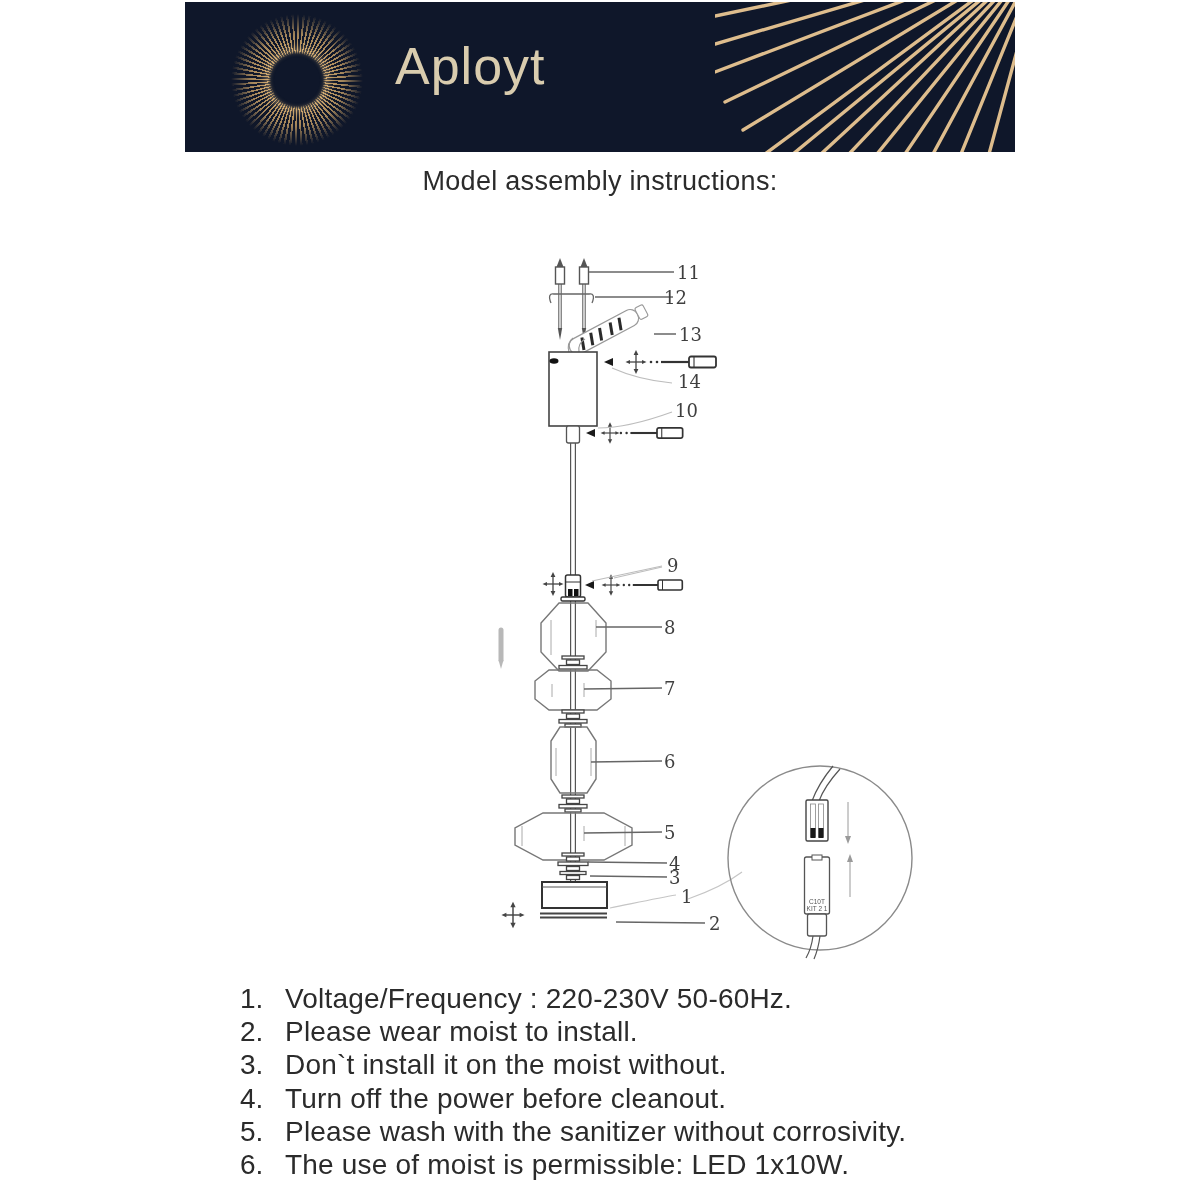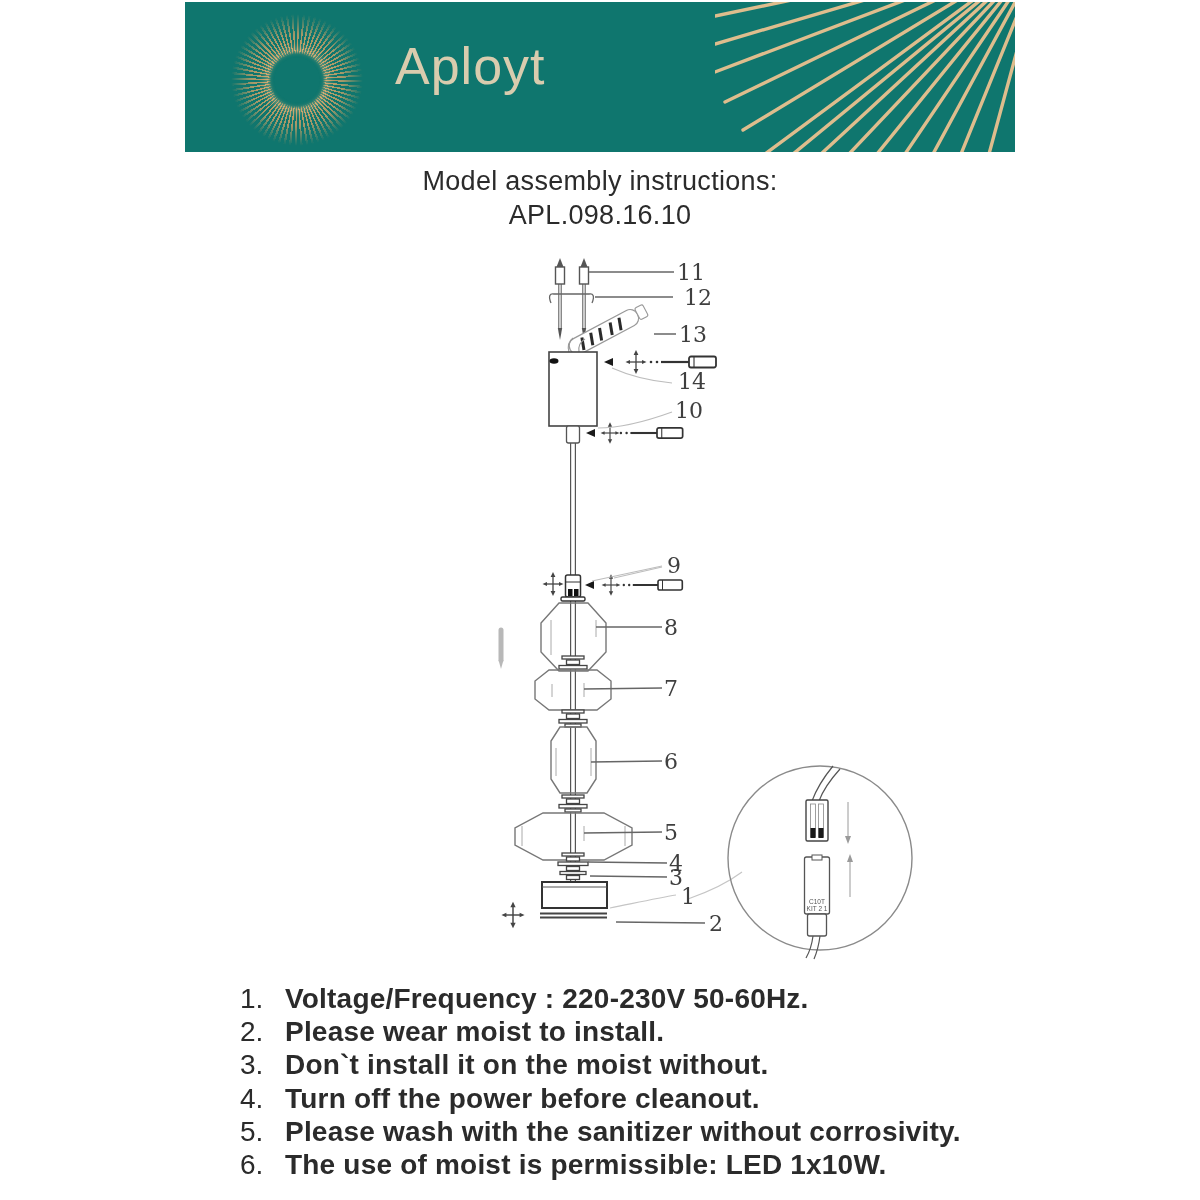--- a/index.html
+++ b/index.html
@@ -1,48 +1,48 @@
 <!DOCTYPE html>
 <html><head>
 <meta charset="utf-8">
 <style>
   html,body{margin:0;padding:0;}
   body{width:1200px;height:1200px;background:#ffffff;position:relative;overflow:hidden;
        font-family:"Liberation Sans",sans-serif;}
   .page{position:absolute;inset:0;}
 
   
-  .banner{position:absolute;left:185px;top:2px;width:830px;height:150px;background:#0f766e;overflow:hidden;}
+  .banner{position:absolute;left:185px;top:2px;width:830px;height:150px;background:#0f172a;overflow:hidden;}
   .sun-wrap{position:absolute;left:39px;top:5px;width:146px;height:146px;}
   .sunburst{position:absolute;inset:0;border-radius:50%;
     background:repeating-conic-gradient(from 0deg,#c7a067 0 2.1deg,rgba(0,0,0,0) 2.1deg 5deg);
     -webkit-mask:radial-gradient(circle at 50% 50%,transparent 0 26px,#000 29px,rgba(0,0,0,.8) 46px,transparent 66px);
             mask:radial-gradient(circle at 50% 50%,transparent 0 26px,#000 29px,rgba(0,0,0,.8) 46px,transparent 66px);}
   .sun-ring{position:absolute;left:44px;top:44px;width:58px;height:58px;border-radius:50%;
     box-shadow:0 0 9px 3px rgba(226,191,136,.55), inset 0 0 4px 1px rgba(226,191,136,.5);}
   .brand{position:absolute;left:210px;top:34px;font-size:52px;line-height:60px;letter-spacing:1px;
     color:#d9ccae;font-weight:400;}
   .fan{position:absolute;right:0;top:0;}
 
   
   .title-block{position:absolute;left:0;top:164px;width:1200px;text-align:center;color:#2b2b2b;}
   .title-block div{font-size:27px;line-height:34px;letter-spacing:.3px;}
 
   
   .diagram{position:absolute;left:470px;top:250px;}
   .plabel{position:absolute;transform:translateY(-50%);font-family:"DejaVu Serif","Liberation Serif",serif;
-    font-size:22px;color:#3f3f3f;line-height:19px;}
+    font-size:18px;color:#3f3f3f;line-height:19px;}
   .conn-text{position:absolute;left:806px;top:898px;width:22px;font-size:6.5px;line-height:7px;
     color:#555;text-align:center;letter-spacing:0;}
 
   
   .instr{position:absolute;left:240px;top:982px;width:780px;color:#2b2b2b;}
   .instr-row{display:flex;font-size:28px;line-height:33.2px;}
   .instr-num{flex:0 0 45px;}
-  .instr-text{flex:1;letter-spacing:.2px;font-weight:bold;}
+  .instr-text{flex:1;letter-spacing:.2px;}
 </style>
 </head>
 <body>
 
 <div class="page">
 
   <header class="banner">
     <div class="sun-wrap">
       <div class="sunburst"></div>
       <div class="sun-ring"></div>
@@ -63,21 +63,20 @@
         <line x1="330" y1="-55" x2="190" y2="152"></line>
         <line x1="330" y1="-55" x2="218" y2="152"></line>
         <line x1="330" y1="-55" x2="246" y2="152"></line>
         <line x1="330" y1="-55" x2="274" y2="152"></line>
       </g>
     </svg>
   </header>
 
   <div class="title-block">
     <div>Model assembly instructions:</div>
-    <div>APL.098.16.10</div>
   </div>
 
   <svg class="diagram" width="470" height="730" viewBox="470 250 470 730">
     <defs>
       <g id="cross" stroke="#444" stroke-width="1.3" fill="#444">
         <line x1="0" y1="-8" x2="0" y2="8"></line>
         <line x1="-7" y1="0" x2="7" y2="0"></line>
         <path d="M0,-12 L-2.4,-7 L2.4,-7 Z" stroke="none"></path>
         <path d="M0,12 L-2.4,7 L2.4,7 Z" stroke="none"></path>
         <path d="M-10.5,0 L-6,-2 L-6,2 Z" stroke="none"></path>
@@ -221,21 +220,21 @@
     <rect x="804.5" y="857" width="25" height="57" rx="2" stroke="#555" stroke-width="1.3" fill="#fff"></rect>
     <rect x="807.5" y="914" width="19" height="22" rx="2" stroke="#555" stroke-width="1.3" fill="#fff"></rect>
     <rect x="812" y="855" width="10" height="5" fill="#fff" stroke="#555" stroke-width="1"></rect>
     <line x1="850" y1="862" x2="850" y2="897" stroke="#9a9a9a" stroke-width="1"></line>
     <path d="M850,854 L847,862 L853,862 Z" fill="#9a9a9a"></path>
     <path d="M813,936 C812,944 810,951 806,958" stroke="#555" stroke-width="1.2" fill="none"></path>
     <path d="M820,936 C819,944 817,952 814,959" stroke="#555" stroke-width="1.2" fill="none"></path>
   </svg>
 
   <div class="plabel" style="left:677px;top:272px">11</div>
-  <div class="plabel" style="left:684px;top:297px">12</div>
+  <div class="plabel" style="left:664px;top:297px">12</div>
   <div class="plabel" style="left:679px;top:334px">13</div>
   <div class="plabel" style="left:678px;top:381px">14</div>
   <div class="plabel" style="left:675px;top:410px">10</div>
   <div class="plabel" style="left:667px;top:565px">9</div>
   <div class="plabel" style="left:664px;top:627px">8</div>
   <div class="plabel" style="left:664px;top:688px">7</div>
   <div class="plabel" style="left:664px;top:761px">6</div>
   <div class="plabel" style="left:664px;top:832px">5</div>
   <div class="plabel" style="left:669px;top:863px">4</div>
   <div class="plabel" style="left:669px;top:877px">3</div>

